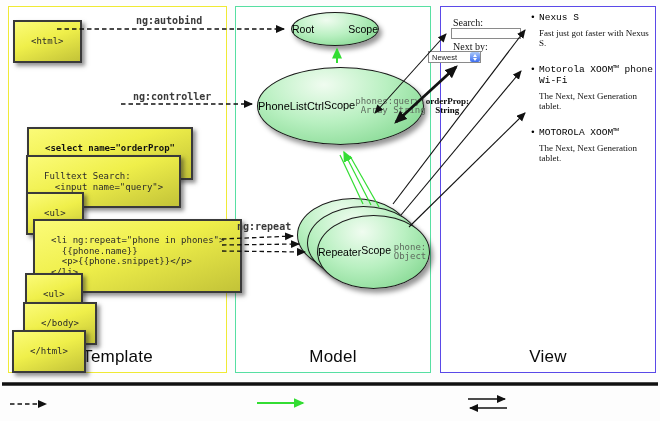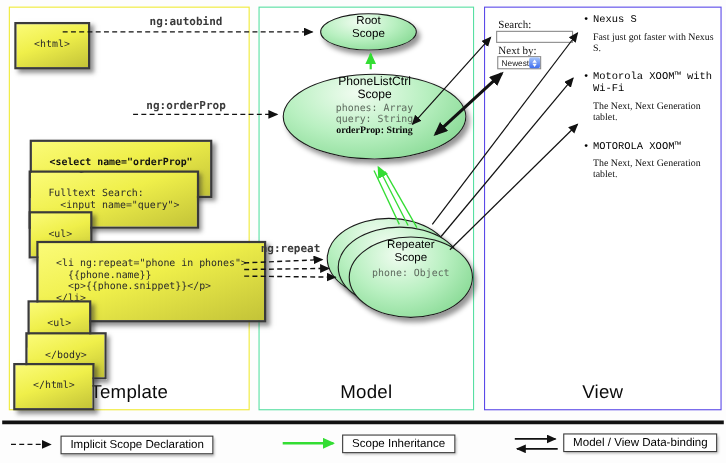--- a/index.html
+++ b/index.html
@@ -19,30 +19,30 @@
   .codebox pre{margin:12px;font-family:"DejaVu Sans Mono","Liberation Mono",monospace;
                font-size:9px;line-height:10.5px;color:#2a2a2a;}
   .codebox.bold pre{font-weight:bold;color:#111;}
   
   .nglabel{position:absolute;font-family:"DejaVu Sans Mono","Liberation Mono",monospace;
            font-size:10px;font-weight:bold;color:#3a3a3a;z-index:4;}
   
   .ellipse{position:absolute;border:1.5px solid #1a1a1a;border-radius:50%;
            background:radial-gradient(ellipse at 40% 22%,#f0fcf0 0%,#b9f0c1 45%,#8fdd9b 78%,#86cf92 100%);
            box-shadow:3px 4px 5px rgba(0,0,0,.42);z-index:2;
-           display:flex;flex-direction:column;align-items:center;justify-content:flex-start;}
+           display:flex;flex-direction:row;align-items:center;justify-content:space-between;}
   .etitle{font-size:10.5px;line-height:12px;color:#000;text-align:center;}
   .eprop{font-family:"DejaVu Sans Mono","Liberation Mono",monospace;font-size:9px;
          line-height:9.5px;color:#5e6a5e;text-align:center;}
   .eprop.bold{color:#0a0a0a;font-weight:bold;font-family:Liberation Serif, serif;}
   
   .vlabel{position:absolute;font-family:"Liberation Serif",serif;font-size:10px;color:#111;}
   .vinput{position:absolute;left:451px;top:28px;width:64px;height:9px;border:1px solid #8a8a8a;
           background:#fff;font-size:8px;padding:0 2px;z-index:3;}
-  .vselect{position:absolute;left:452px;top:51px;width:40px;height:12px;border:1px solid #8a8a8a;
+  .vselect{position:absolute;left:428px;top:51px;width:53px;height:12px;border:1px solid #8a8a8a;
            background:#fff;box-sizing:border-box;z-index:3;cursor:default;}
   .vselect .vsel-text{position:absolute;left:3px;top:1px;font-size:7.5px;color:#222;
            font-family:"Liberation Sans",sans-serif;}
   .stepper{position:absolute;right:0;top:0;bottom:0;width:10px;border-radius:2px;
            background:linear-gradient(#a9c7fb,#3d6ef0);display:flex;flex-direction:column;
            align-items:center;justify-content:center;gap:1px;}
   .tri-up{width:0;height:0;border-left:2.5px solid transparent;border-right:2.5px solid transparent;
           border-bottom:3px solid #fff;}
   .tri-down{width:0;height:0;border-left:2.5px solid transparent;border-right:2.5px solid transparent;
           border-top:3px solid #fff;}
@@ -103,21 +103,21 @@
       <pre>&lt;ul&gt;</pre>
     </div>
   <div class="codebox" style="left:23px;top:302px">
       <pre>&lt;/body&gt;</pre>
     </div>
   <div class="codebox" style="left:12px;top:330px">
       <pre>&lt;/html&gt;</pre>
     </div>
 
   <div class="nglabel" style="left:136px;top:15px">ng:autobind</div>
-  <div class="nglabel" style="left:133px;top:91px">ng:orderProp</div>
+  <div class="nglabel" style="left:133px;top:91px">ng:controller</div>
   <div class="nglabel" style="left:237px;top:221px">ng:repeat</div>
 
   <div class="ellipse" style="left:291px;top:12px;width:86px;height:32px">
     <div class="etitle">Root</div>
     <div class="etitle">Scope</div>
   </div>
 
   <div class="ellipse" style="left:257px;top:67px;width:165px;height:76px">
     <div class="etitle" style="font-size:11px">PhoneListCtrl</div>
     <div class="etitle" style="font-size:11px;margin-bottom:3px">Scope</div>
@@ -140,29 +140,26 @@
   <div class="vselect">
     <span class="vsel-text">Newest</span>
     <span class="stepper">
       <span class="tri-up"></span>
       <span class="tri-down"></span>
     </span>
   </div>
   <div class="vitems">
     <div class="vname">Nexus S</div>
     <div class="vdesc">Fast just got faster with Nexus S.</div>
-    <div class="vname">Motorola XOOM™ with Wi-Fi</div>
+    <div class="vname">Motorola XOOM™ phone Wi-Fi</div>
     <div class="vdesc">The Next, Next Generation tablet.</div>
     <div class="vname">MOTOROLA XOOM™</div>
     <div class="vdesc">The Next, Next Generation tablet.</div>
   </div>
 
-  <div class="legendbox" style="left:55px;top:396px">Implicit Scope Declaration</div>
-  <div class="legendbox" style="left:311px;top:395px">Scope Inheritance</div>
-  <div class="legendbox" style="left:512px;top:394px">Model / View Data-binding</div>
 
   <svg class="overlay" width="660" height="421" viewBox="0 0 660 421">
     <defs>
       <marker id="ab" markerUnits="userSpaceOnUse" markerWidth="10" markerHeight="9" refX="8" refY="4" orient="auto-start-reverse">
         <path d="M0,0L9,4L0,8z" fill="#111"></path>
       </marker>
       <marker id="abBig" markerUnits="userSpaceOnUse" markerWidth="14" markerHeight="12" refX="10.5" refY="5.5" orient="auto-start-reverse">
         <path d="M0,0L13,5.5L0,11z" fill="#111"></path>
       </marker>
       <marker id="ag" markerUnits="userSpaceOnUse" markerWidth="13" markerHeight="11" refX="9.5" refY="5" orient="auto">

